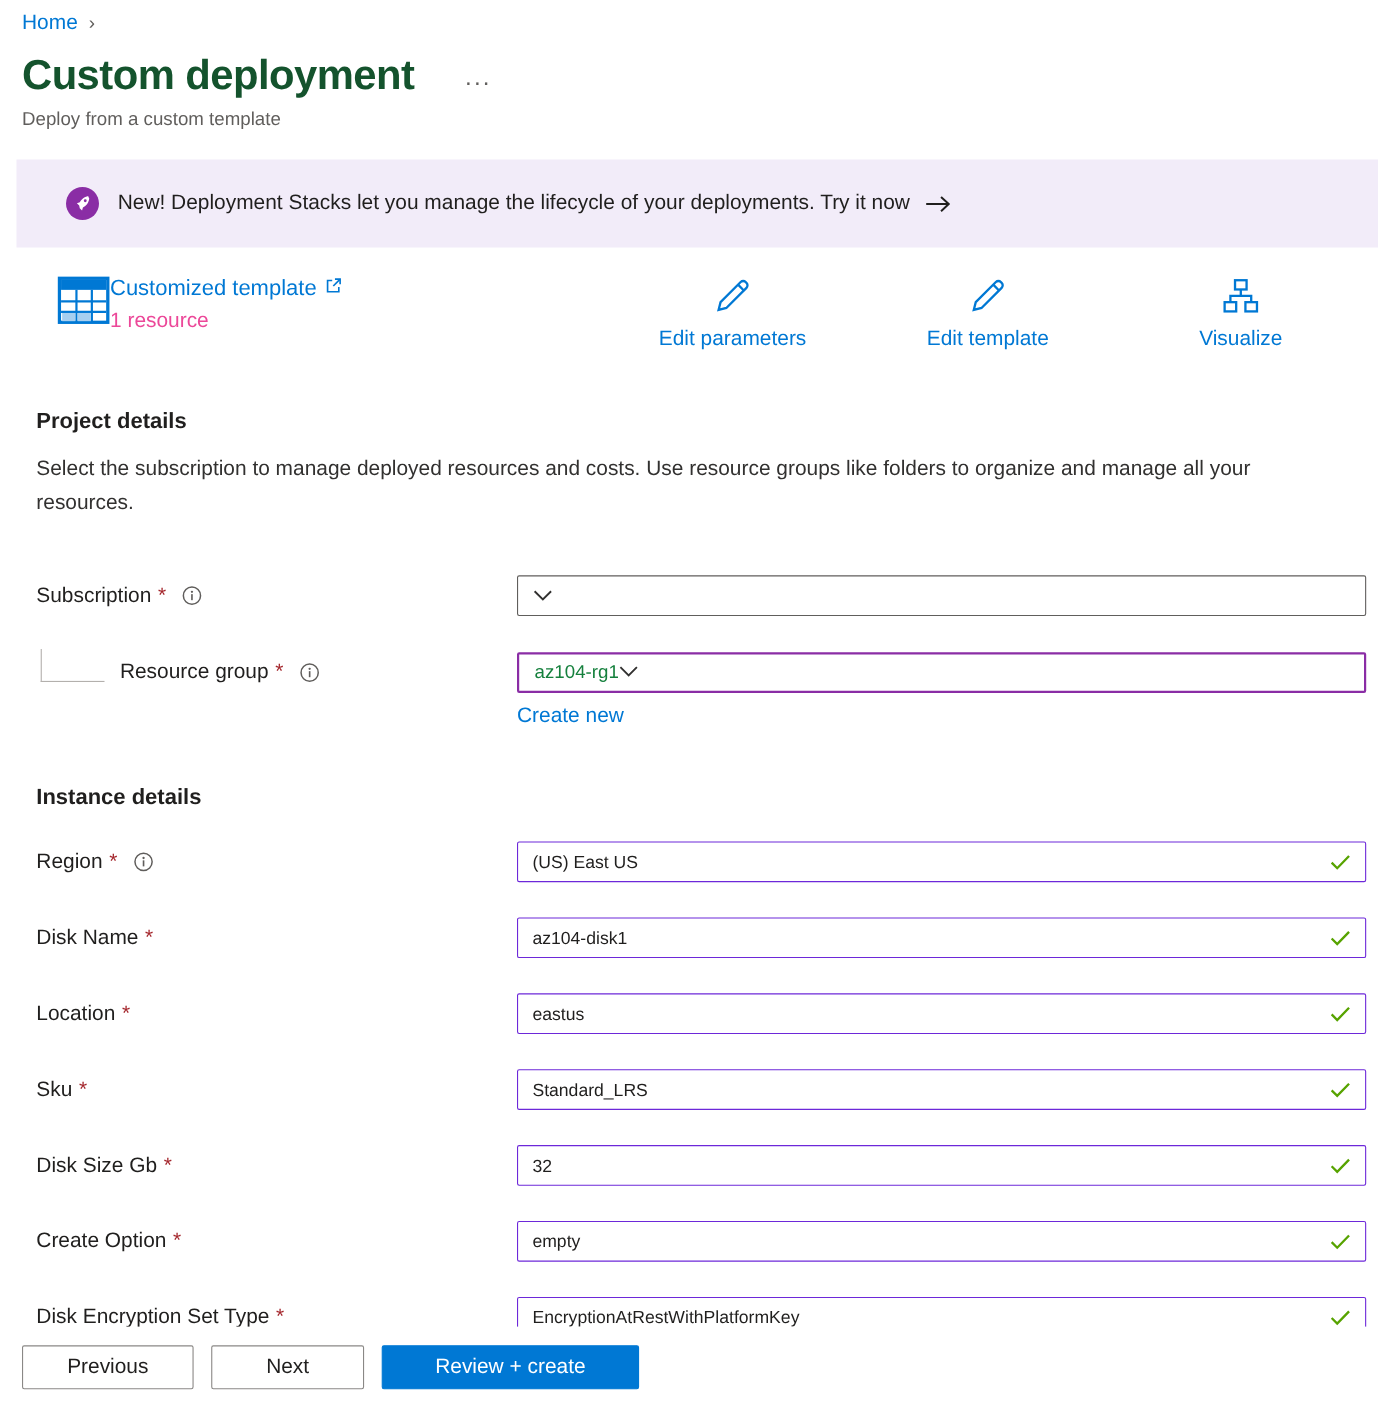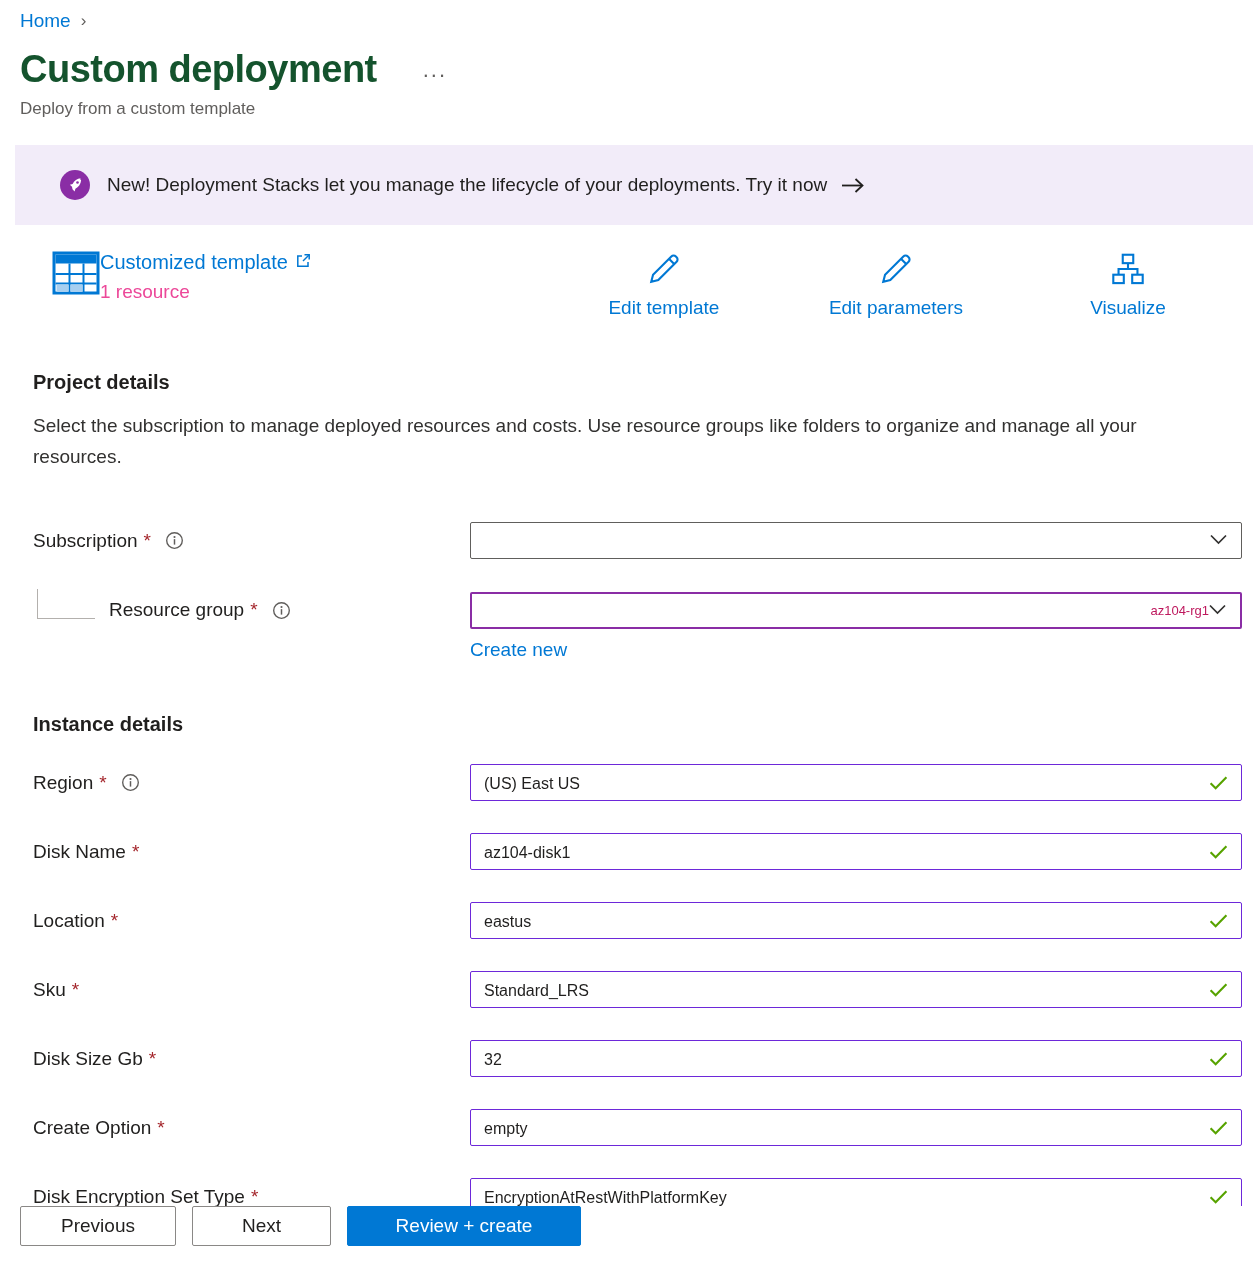--- a/index.html
+++ b/index.html
@@ -45,38 +45,38 @@
   
   .form-row { display:flex; align-items:center; margin-left:33px; margin-right:11px; }
   .form-label { width:437px; flex:0 0 437px; display:flex; align-items:center; font-size:19px; color:#201f1e; }
   .asterisk { color:#a4262c; margin-left:6px; }
   .info-icon { margin-left:14px; display:flex; cursor:pointer; }
   .input-wrap { flex:1; position:relative; }
   .text-input { width:100%; height:37px; border:1px solid #6d28d9; border-radius:2px;
                 font-size:16px; padding:2px 46px 0 13px; color:#201f1e;
                 font-family:"Liberation Sans", sans-serif; background:#fff; }
   .dropdown { height:37px; border:1px solid #605e5c; border-radius:2px; background:#fff;
-              display:flex; align-items:center; justify-content:flex-end;
-              padding:0 14px; font-size:13px; color:#be185d; cursor:pointer; }
+              display:flex; align-items:center; justify-content:flex-start;
+              padding:0 14px; font-size:17px; color:#15803d; cursor:pointer; }
   .dropdown.rg-dropdown { border:2px solid #8a2da5; }
   .check-icon { position:absolute; right:14px; top:50%; transform:translateY(-50%); display:flex; }
 
   .sub-row { margin-top:50px; }
   .rg-row { margin-top:30px; }
   .rg-label .connector { width:58px; height:30px; border-left:1.5px solid #b3b0ad;
                          border-bottom:1.5px solid #b3b0ad; margin:0 14px 12px 4px; align-self:flex-end; }
   .create-new-row { margin:8px 0 0 470px; }
   .create-new { font-size:19px; color:#0078d4; cursor:pointer; }
 
   .i-row-first { margin-top:28px; }
   .i-row { margin-top:32px; }
 
   
   .footer { position:absolute; left:0; right:0; bottom:0; height:74px; background:#fff;
-            display:flex; align-items:flex-start; padding-left:20px; gap:16px; z-index:5; }
+            display:flex; align-items:center; padding-left:20px; gap:16px; z-index:5; }
   .btn { height:40px; border:1px solid #8a8886; background:#fff; border-radius:2px;
          font-size:19px; color:#201f1e; font-family:"Liberation Sans", sans-serif; cursor:pointer; }
   .btn-prev { min-width:156px; }
   .btn-next { min-width:139px; }
   .btn-review { min-width:234px; background:#0078d4; border-color:#0078d4; color:#fff; font-weight:400; }
 </style>
 </head>
 <body>
 
 <div class="breadcrumb">
@@ -136,30 +136,30 @@
     </div>
   </div>
   <div class="template-actions">
     <div class="action">
       <span>
         <svg width="36" height="36" viewBox="0 0 24 24" fill="none" stroke="#0078d4" stroke-width="1.4">
           <path d="M3.5 20.5l1.2-4.7L16.9 3.6a2.1 2.1 0 0 1 3 0l.5.5a2.1 2.1 0 0 1 0 3L8.2 19.3l-4.7 1.2z"></path>
           <path d="M15.3 5.2l3.5 3.5"></path>
         </svg>
       </span>
-      <span>Edit template</span>
+      <span>Edit parameters</span>
     </div>
     <div class="action">
       <span>
         <svg width="36" height="36" viewBox="0 0 24 24" fill="none" stroke="#0078d4" stroke-width="1.4">
           <path d="M3.5 20.5l1.2-4.7L16.9 3.6a2.1 2.1 0 0 1 3 0l.5.5a2.1 2.1 0 0 1 0 3L8.2 19.3l-4.7 1.2z"></path>
           <path d="M15.3 5.2l3.5 3.5"></path>
         </svg>
       </span>
-      <span>Edit parameters</span>
+      <span>Edit template</span>
     </div>
     <div class="action">
       <span>
         <svg width="36" height="36" viewBox="0 0 24 24" fill="none" stroke="#0078d4" stroke-width="1.4">
           <rect x="8.5" y="2.5" width="7" height="5.6"></rect>
           <rect x="2.2" y="15.8" width="7" height="5.6"></rect>
           <rect x="14.8" y="15.8" width="7" height="5.6"></rect>
           <path d="M12 8.1v3.9M5.7 15.8V12h12.6v3.8"></path>
         </svg>
       </span>

